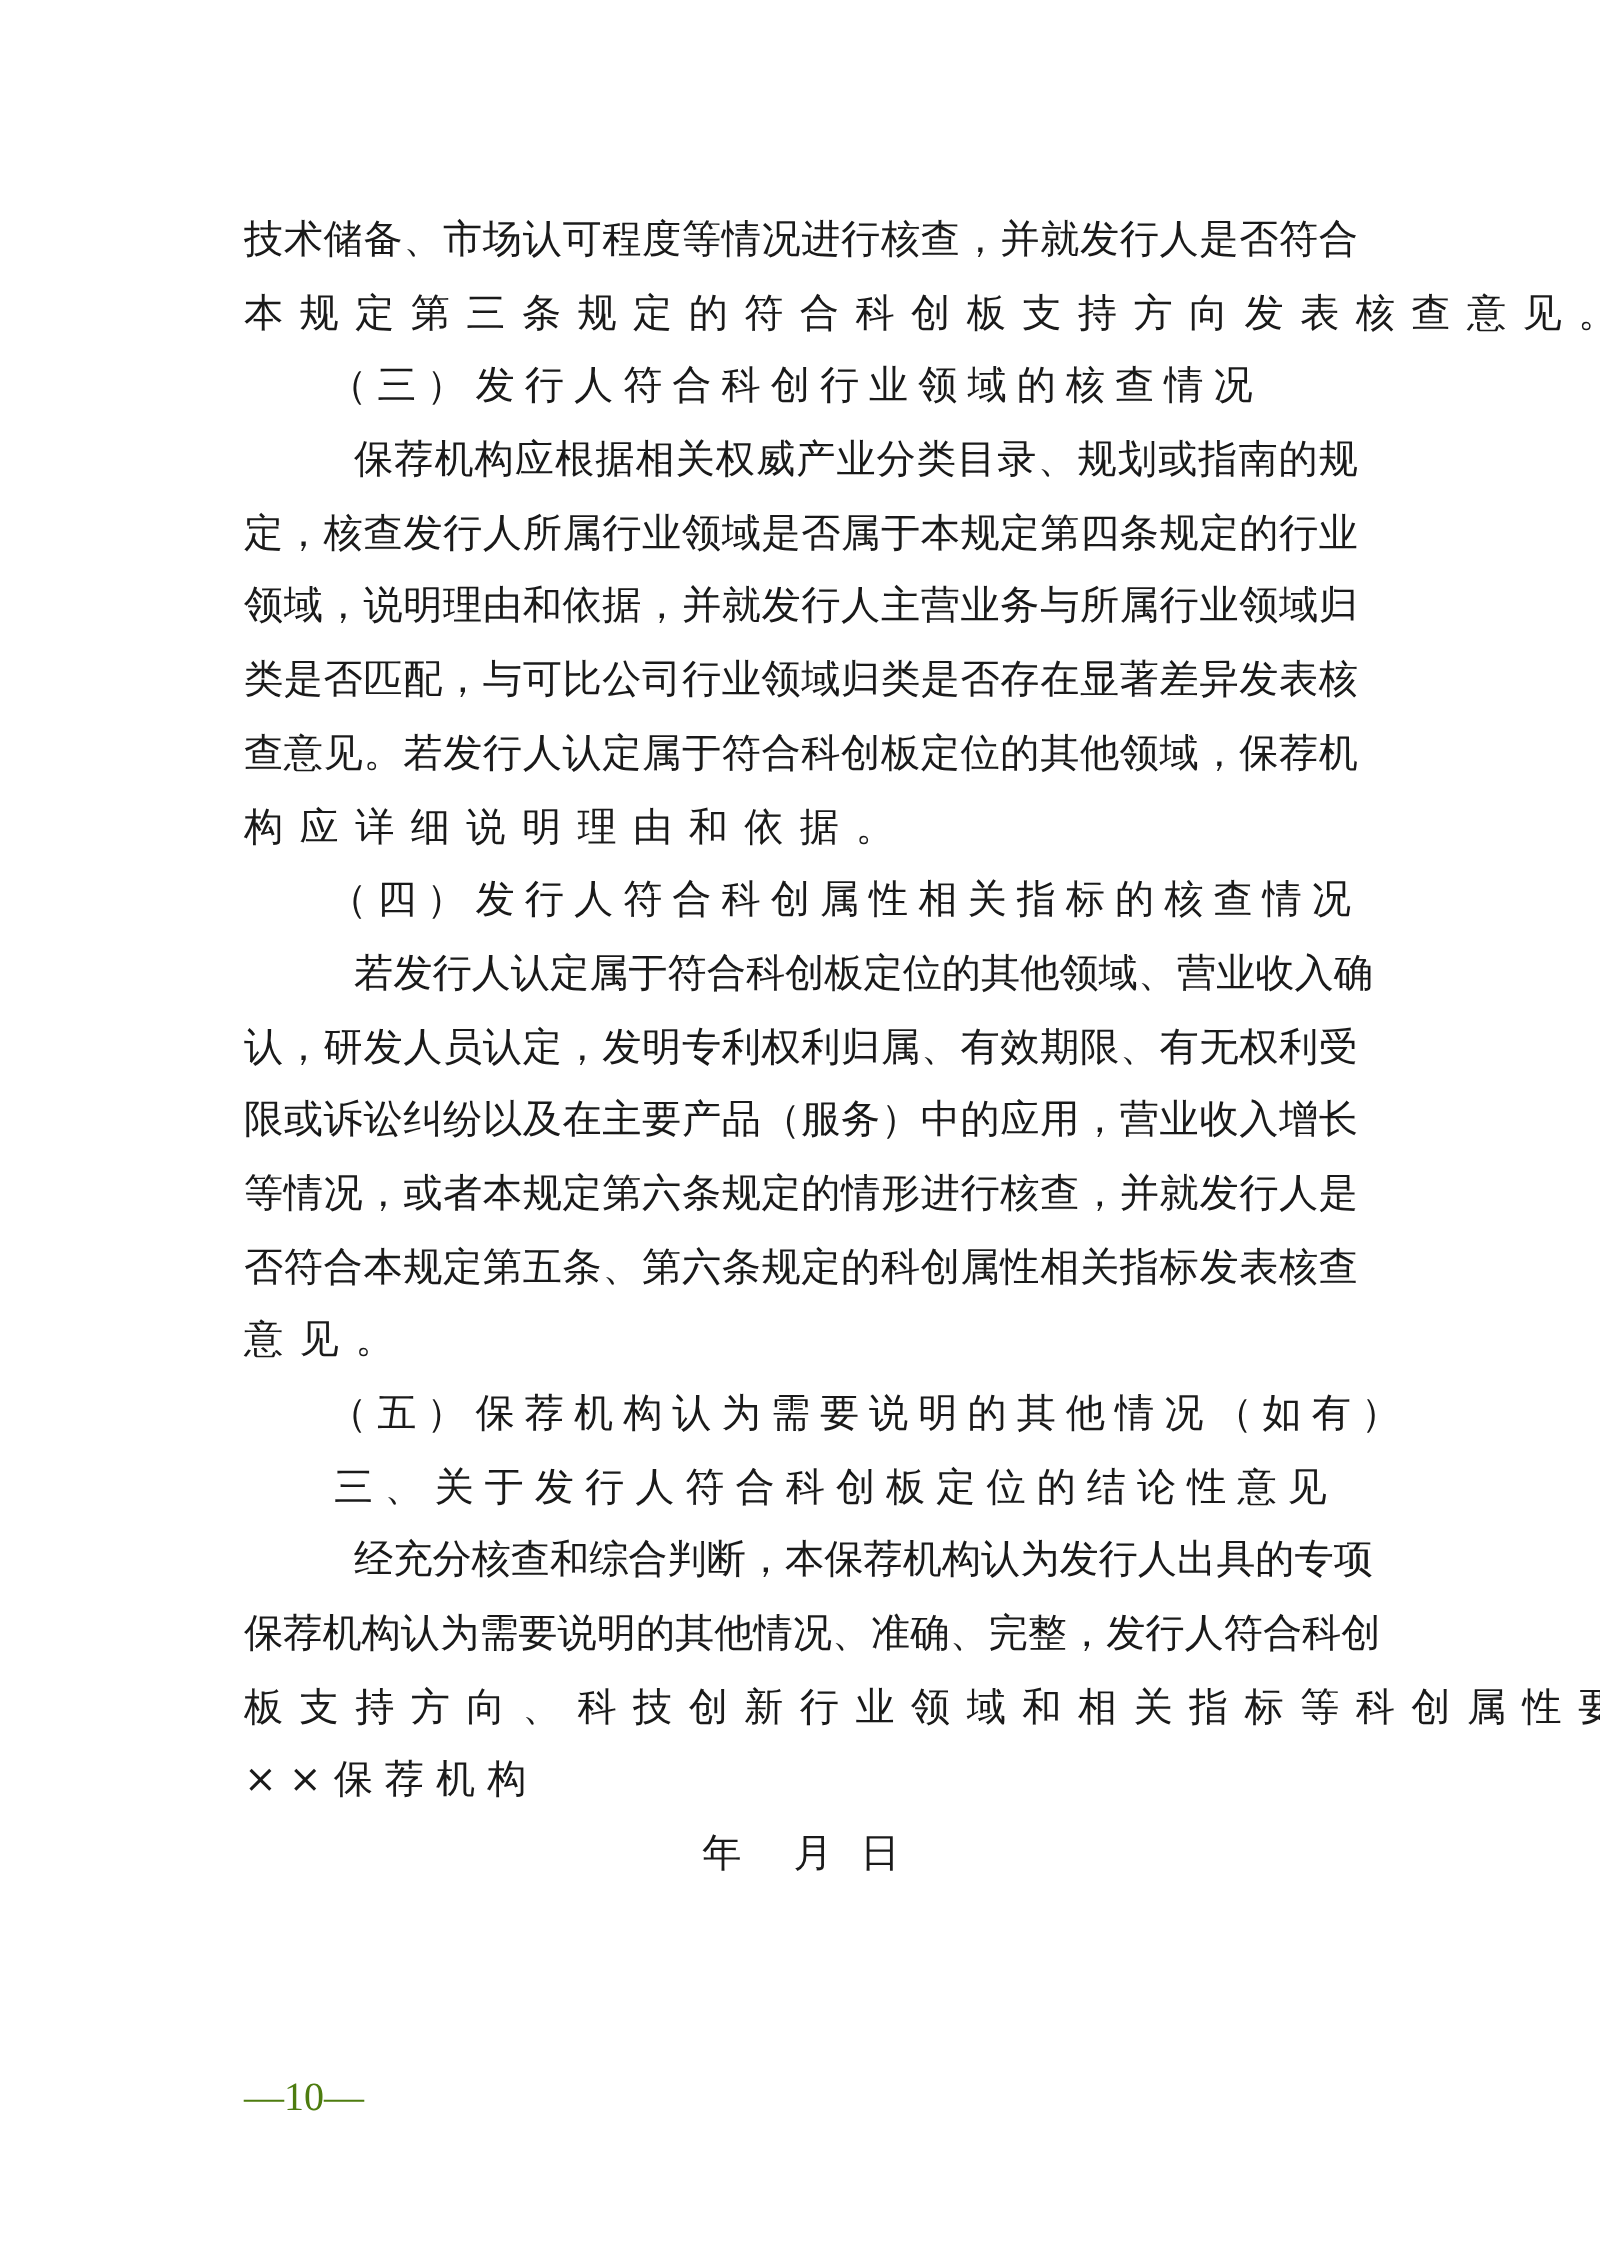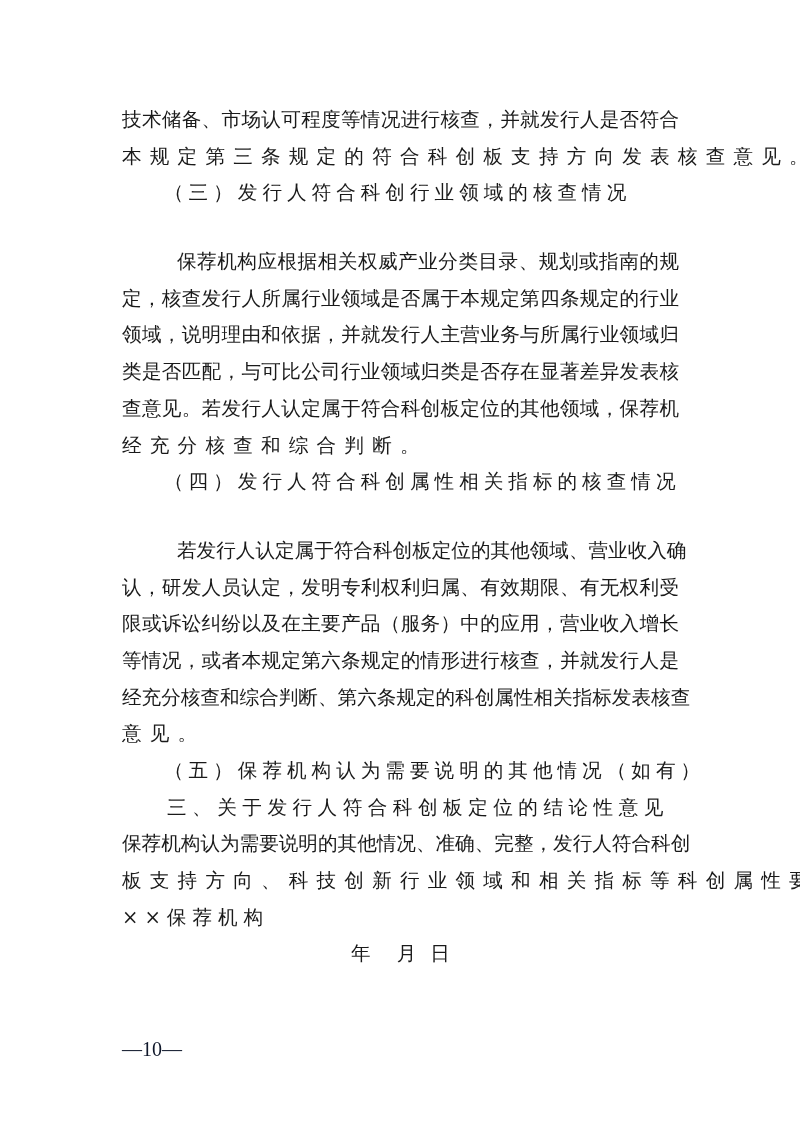--- a/index.html
+++ b/index.html
@@ -35,21 +35,21 @@
     font-size: 19.6px;
     letter-spacing: 8.2px;
     white-space: nowrap;
     overflow: visible;
   }
   .justify {
     text-align: justify;
     text-align-last: justify;
     letter-spacing: 0;
   }
-  .indent { padding-left: 55px; margin-top: 32px; }
+  .indent { padding-left: 55px; }
   .heading {
     font-weight: normal;
     padding-left: 42px;
     letter-spacing: 5px;
   }
   .section {
     padding-left: 45px;
     letter-spacing: 5.5px;
   }
   .right { text-align: left; letter-spacing: 6px; }
@@ -59,55 +59,56 @@
   }
   .date-line span { display: inline-block; }
   .date-year { margin-right: 26px; }
   .date-month { margin-right: 14px; }
   .page-number {
     position: absolute;
     left: 122px;
     top: 1038px;
     font-family: "Liberation Serif", "DejaVu Serif", serif;
     font-size: 20px;
-    color: #0f172a;
+    color: #4d7c0f;
     letter-spacing: 0;
   }
 </style>
 </head>
 <body>
 
 <div class="page">
   <div class="content">
 
     <div class="line justify">技术储备、市场认可程度等情况进行核查，并就发行人是否符合</div>
     <div class="line">本规定第三条规定的符合科创板支持方向发表核查意见。</div>
 
     <div class="line heading">（三）发行人符合科创行业领域的核查情况</div>
 
     <div class="line justify indent">保荐机构应根据相关权威产业分类目录、规划或指南的规</div>
     <div class="line justify">定，核查发行人所属行业领域是否属于本规定第四条规定的行业</div>
     <div class="line justify">领域，说明理由和依据，并就发行人主营业务与所属行业领域归</div>
     <div class="line justify">类是否匹配，与可比公司行业领域归类是否存在显著差异发表核</div>
     <div class="line justify">查意见。若发行人认定属于符合科创板定位的其他领域，保荐机</div>
-    <div class="line">经充分核查和综合判断。</div>
+    <div class="line">构应详细说明理由和依据。</div>
 
     <div class="line heading">（四）发行人符合科创属性相关指标的核查情况</div>
 
     <div class="line justify indent">若发行人认定属于符合科创板定位的其他领域、营业收入确</div>
     <div class="line justify">认，研发人员认定，发明专利权利归属、有效期限、有无权利受</div>
     <div class="line justify">限或诉讼纠纷以及在主要产品（服务）中的应用，营业收入增长</div>
     <div class="line justify">等情况，或者本规定第六条规定的情形进行核查，并就发行人是</div>
-    <div class="line justify">经充分核查和综合判断、第六条规定的科创属性相关指标发表核查</div>
+    <div class="line justify">否符合本规定第五条、第六条规定的科创属性相关指标发表核查</div>
     <div class="line">意见。</div>
 
     <div class="line heading">（五）保荐机构认为需要说明的其他情况（如有）</div>
 
     <div class="line section">三、关于发行人符合科创板定位的结论性意见</div>
 
+    <div class="line justify indent">经充分核查和综合判断，本保荐机构认为发行人出具的专项</div>
     <div class="line justify">保荐机构认为需要说明的其他情况、准确、完整，发行人符合科创</div>
     <div class="line">板支持方向、科技创新行业领域和相关指标等科创属性要求。</div>
 
     <div class="line right">××保荐机构</div>
     <div class="line date-line">
       <span class="date-year">年</span><span class="date-month">月</span><span>日</span>
     </div>
 
   </div>
 

